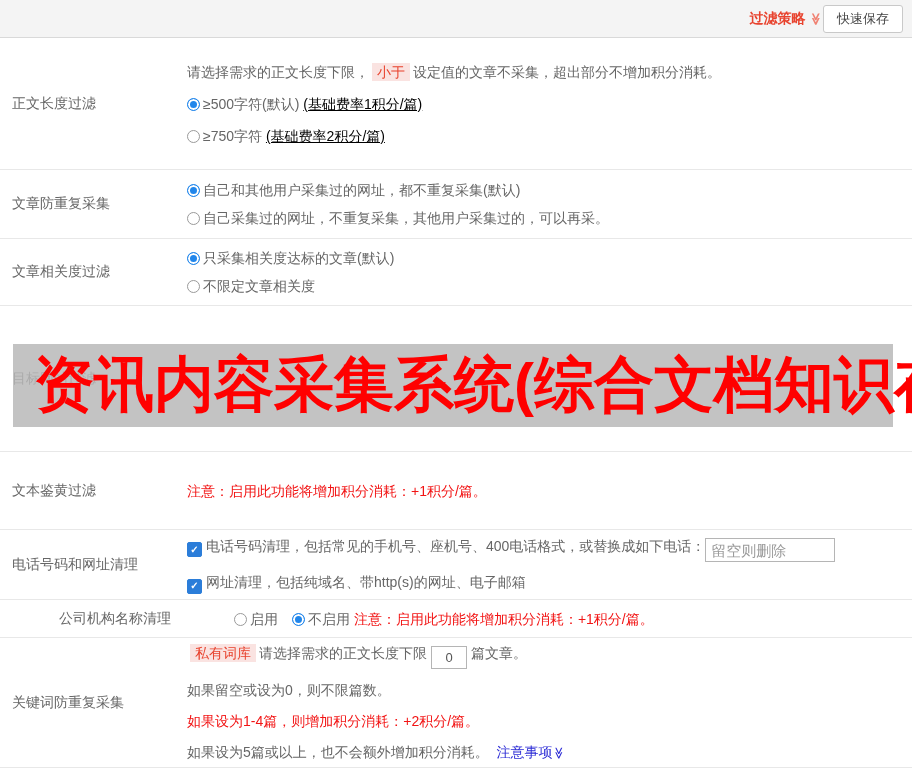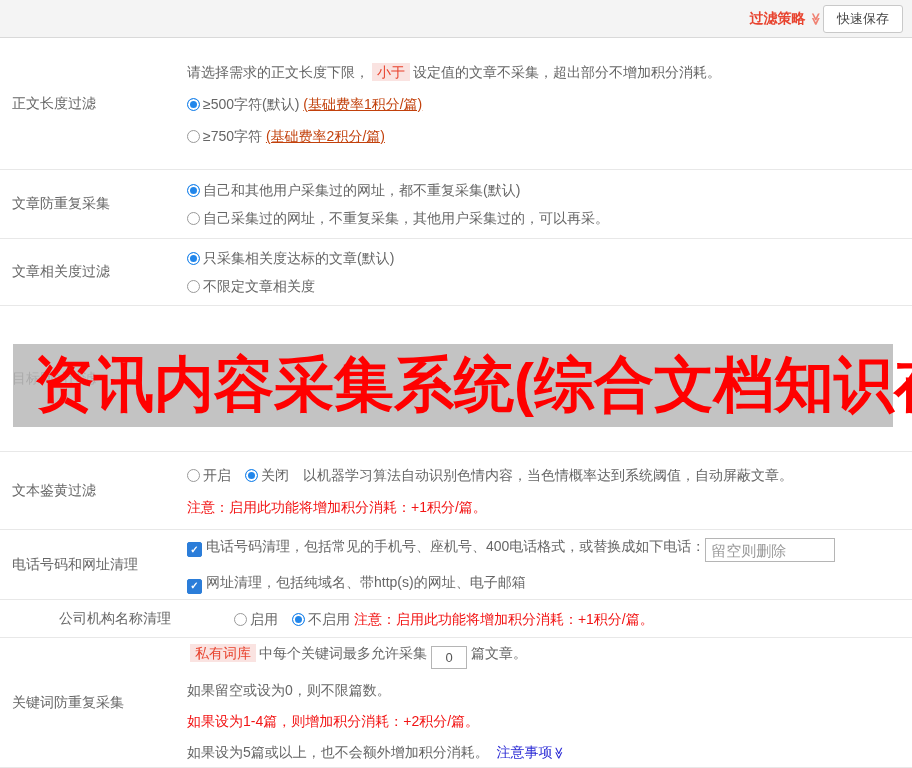--- a/index.html
+++ b/index.html
@@ -29,21 +29,21 @@
   .radio{width:13px;height:13px;border:1px solid #9a9a9a;border-radius:50%;
          display:inline-block;background:#fff;box-sizing:border-box;
          vertical-align:-2px;margin-right:3px;cursor:pointer;}
   .radio.checked{border-color:#2186eb;background:#2186eb;box-shadow:inset 0 0 0 2px #fff;}
   .checkbox{width:13px;height:13px;display:inline-flex;align-items:center;justify-content:center;
             background:#2b7dd9;border:1px solid #2b7dd9;border-radius:2px;color:#fff;
             font-size:10px;font-weight:bold;vertical-align:-2px;margin-right:4px;cursor:pointer;}
   .hl{background:#fae3e1;color:#e8432e;padding:1px 5px;margin:0 3px;text-align:center;}
   .hl.link{cursor:pointer;}
   .red{color:#f21414;}
-  .red-u{color:#c2410c;text-decoration:underline;margin-top:38px;}
+  .red-u{color:#000000;text-decoration:underline;margin-top:38px;}
   .link-blue{color:#2b2bd5;cursor:pointer;}
   .gap{display:inline-block;width:14px;}
   .phone-input{width:118px;height:20px;border:1px solid #b5b5b5;font-size:15px;
                padding:1px 5px;vertical-align:-5px;font-family:"Liberation Sans",sans-serif;color:#555;}
   .phone-input::placeholder{color:#9a9a9a;}
   .num-input{width:30px;height:19px;border:1px solid #b5b5b5;text-align:center;font-size:13px;
              color:#555;vertical-align:-4px;margin:0 4px;font-family:"Liberation Sans",sans-serif;}
   .site-desc{line-height:26px;margin:4px 0 2px 0;}
   .site-textarea{width:717px;height:70px;border:1px solid #8a8a8a;resize:both;
                  font-family:"Liberation Sans",sans-serif;font-size:13px;color:#555;
@@ -107,23 +107,20 @@
     </div>
   </div>
 
   <div class="row r4">
     <div class="row-label">目标网站过滤</div>
   </div>
 
   <div class="row r5">
     <div class="row-label">文本鉴黄过滤</div>
     <div class="row-content">
-      <div class="line">
-        <span class="radio"></span><span>开启</span><span class="gap"></span><span class="radio checked"></span><span>关闭</span><span class="gap"></span><span>以机器学习算法自动识别色情内容，当色情概率达到系统阈值，自动屏蔽文章。</span>
-      </div>
       <div class="line red">注意：启用此功能将增加积分消耗：+1积分/篇。</div>
     </div>
   </div>
 
   <div class="row r6">
     <div class="row-label">电话号码和网址清理</div>
     <div class="row-content">
       <div class="line">
         <span class="checkbox">
             <span>✓</span>
@@ -143,21 +140,21 @@
       <div class="line">
         <span class="radio"></span><span>启用</span><span class="gap"></span><span class="radio checked"></span><span>不启用</span>&nbsp;<span class="red">注意：启用此功能将增加积分消耗：+1积分/篇。</span>
       </div>
     </div>
   </div>
 
   <div class="row r8">
     <div class="row-label">关键词防重复采集</div>
     <div class="row-content">
       <div class="line">
-        <span class="hl link">私有词库</span><span>中每个关键词最多允许采集</span><input class="num-input" value="0" style=""><span>篇文章。</span>
+        <span class="hl link">私有词库</span><span>请选择需求的正文长度下限</span><input class="num-input" value="0" style=""><span>篇文章。</span>
       </div>
       <div class="line">如果留空或设为0，则不限篇数。</div>
       <div class="line red">如果设为1-4篇，则增加积分消耗：+2积分/篇。</div>
       <div class="line">
         <span>如果设为5篇或以上，也不会额外增加积分消耗。</span>&nbsp;&nbsp;<span class="link-blue"><span>注意事项</span><span class="chev">≫</span></span>
       </div>
     </div>
   </div>
 
   <div class="watermark">

